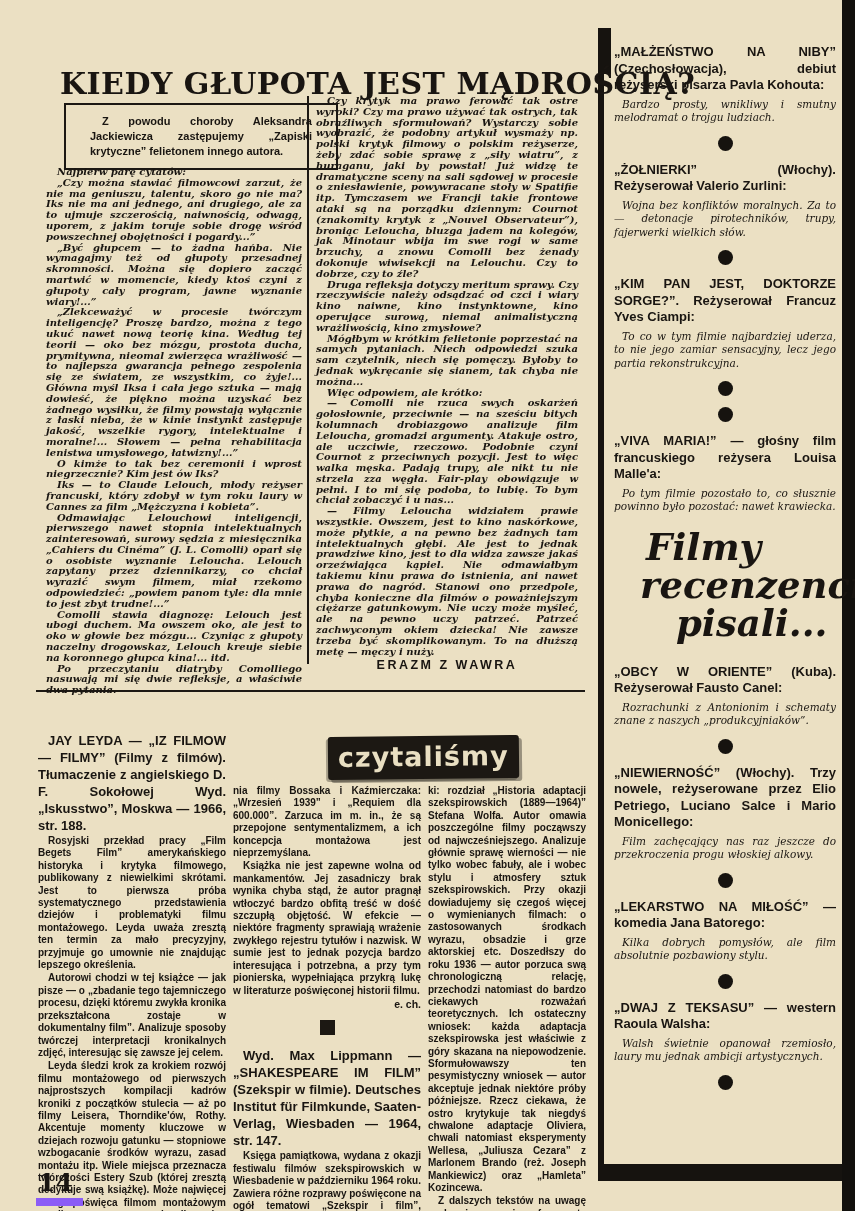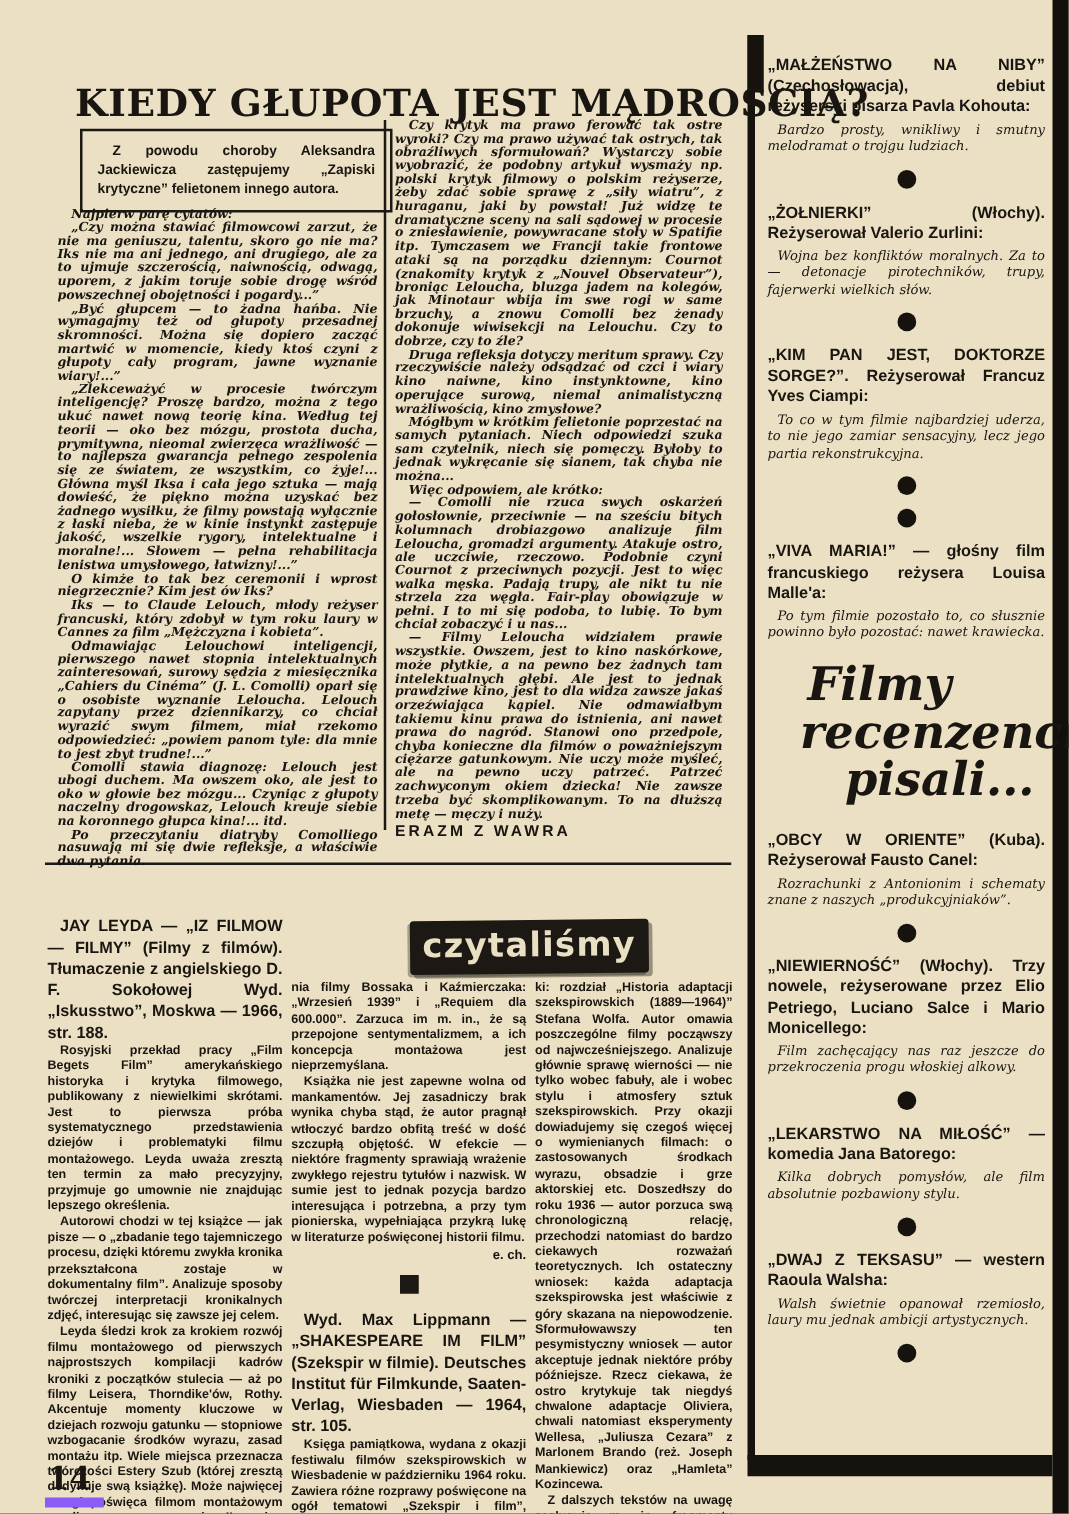--- a/index.html
+++ b/index.html
@@ -18,32 +18,32 @@
   .main-hr{position:absolute;left:36px;top:690px;width:549px;height:2px;background:#1c1813;}
 
   
   .main-title{
     position:absolute;left:60px;top:46px;width:525px;
     font-family:"DejaVu Serif",serif;font-weight:bold;font-size:30px;
     letter-spacing:.5px;white-space:nowrap;
   }
   .intro-box{
     position:absolute;left:64px;top:103px;width:222px;
-    border:2.5px solid #1c1813;padding:9px 12px;
+    border:2.5px solid #1c1813;padding:9px 24px;
     font-family:"Liberation Sans",sans-serif;font-weight:bold;
     font-size:11px;line-height:15px;text-align:justify;
   }
   .intro-box p{margin:0;text-indent:12px;}
   .art-col{position:absolute;text-align:justify;
     font-style:italic;font-weight:600;font-size:10px;line-height:10.8px;}
   .art-col p{margin:0;text-indent:11px;}
   .col1{left:46px;top:167px;width:256px;}
   .col2{left:316px;top:96px;width:262px;}
   .signature{
-    position:absolute;left:316px;top:658px;width:262px;text-align:left;
+    position:absolute;left:316px;top:658px;width:262px;text-align:center;
     font-family:"Liberation Sans",sans-serif;font-weight:bold;
     font-size:12.5px;letter-spacing:2.5px;
   }
 
   
   .stamp{
     position:absolute;left:328px;top:736px;
     background:#1c1813;color:#e9dfc2;
     font-family:"DejaVu Sans",sans-serif;font-weight:bold;
     font-size:27px;letter-spacing:1px;line-height:1;
@@ -145,21 +145,21 @@
     <p>Autorowi chodzi w tej książce — jak pisze — o „zbadanie tego tajemniczego procesu, dzięki któremu zwykła kronika przekształcona zostaje w dokumentalny film”. Analizuje sposoby twórczej interpretacji kronikalnych zdjęć, interesując się zawsze jej celem.</p>
     <p>Leyda śledzi krok za krokiem rozwój filmu montażowego od pierwszych najprostszych kompilacji kadrów kroniki z początków stulecia — aż po filmy Leisera, Thorndike'ów, Rothy. Akcentuje momenty kluczowe w dziejach rozwoju gatunku — stopniowe wzbogacanie środków wyrazu, zasad montażu itp. Wiele miejsca przeznacza twórczości Estery Szub (której zresztą dedykuje swą książkę). Może najwięcej uwagi poświęca filmom montażowym zrealizowanym w czasie II wojny światowej. Analizuje dokładnie filmy niemieckie, amerykańskie, radzieckie, angielskie; omawia ciekawe i mało znane materiały filmowe francuskiego ruchu oporu. W rozdziale „Dokumenty oskarżają” znajdujemy analizę i ocenę wszystkich prawie najważniejszych filmów montażowych ostatnich lat.</p>
 
   </div>
 
   <div class="rev-col rev-col2">
     <p class="cont">nia filmy Bossaka i Kaźmierczaka: „Wrzesień 1939” i „Requiem dla 600.000”. Zarzuca im m. in., że są przepojone sentymentalizmem, a ich koncepcja montażowa jest nieprzemyślana.</p>
     <p>Książka nie jest zapewne wolna od mankamentów. Jej zasadniczy brak wynika chyba stąd, że autor pragnął wtłoczyć bardzo obfitą treść w dość szczupłą objętość. W efekcie — niektóre fragmenty sprawiają wrażenie zwykłego rejestru tytułów i nazwisk. W sumie jest to jednak pozycja bardzo interesująca i potrzebna, a przy tym pionierska, wypełniająca przykrą lukę w literaturze poświęconej historii filmu.</p>
     <p class="rev-sig">e. ch.</p>
     <div class="divider-square"></div>
-    <p class="rev-heading">Wyd. Max Lippmann — „SHAKESPEARE IM FILM” (Szekspir w filmie). Deutsches Institut für Filmkunde, Saaten-Verlag, Wiesbaden — 1964, str. 105.</p>
+    <p class="rev-heading">Wyd. Max Lippmann — „SHAKESPEARE IM FILM” (Szekspir w filmie). Deutsches Institut für Filmkunde, Saaten-Verlag, Wiesbaden — 1964, str. 147.</p>
     <p>Księga pamiątkowa, wydana z okazji festiwalu filmów szekspirowskich w Wiesbadenie w październiku 1964 roku. Zawiera różne rozprawy poświęcone na ogół tematowi „Szekspir i film”, filmografię oraz bibliografię.</p>
 
   </div>
 
   <div class="rev-col rev-col3">
     <p class="cont">ki: rozdział „Historia adaptacji szekspirowskich (1889—1964)” Stefana Wolfa. Autor omawia poszczególne filmy począwszy od najwcześniejszego. Analizuje głównie sprawę wierności — nie tylko wobec fabuły, ale i wobec stylu i atmosfery sztuk szekspirowskich. Przy okazji dowiadujemy się czegoś więcej o wymienianych filmach: o zastosowanych środkach wyrazu, obsadzie i grze aktorskiej etc. Doszedłszy do roku 1936 — autor porzuca swą chronologiczną relację, przechodzi natomiast do bardzo ciekawych rozważań teoretycznych. Ich ostateczny wniosek: każda adaptacja szekspirowska jest właściwie z góry skazana na niepowodzenie. Sformułowawszy ten pesymistyczny wniosek — autor akceptuje jednak niektóre próby późniejsze. Rzecz ciekawa, że ostro krytykuje tak niegdyś chwalone adaptacje Oliviera, chwali natomiast eksperymenty Wellesa, „Juliusza Cezara” z Marlonem Brando (reż. Joseph Mankiewicz) oraz „Hamleta” Kozincewa.</p>
     <p>Z dalszych tekstów na uwagę zasługują m. in. fragmenty wywiadu Bazina z Wellesem, analiza muzyki do „Henryka V” Oliviera oraz „fiszka filmograficzna” poświęcona „Hamletowi” tegoż reżysera.</p>
 
   </div>
 

